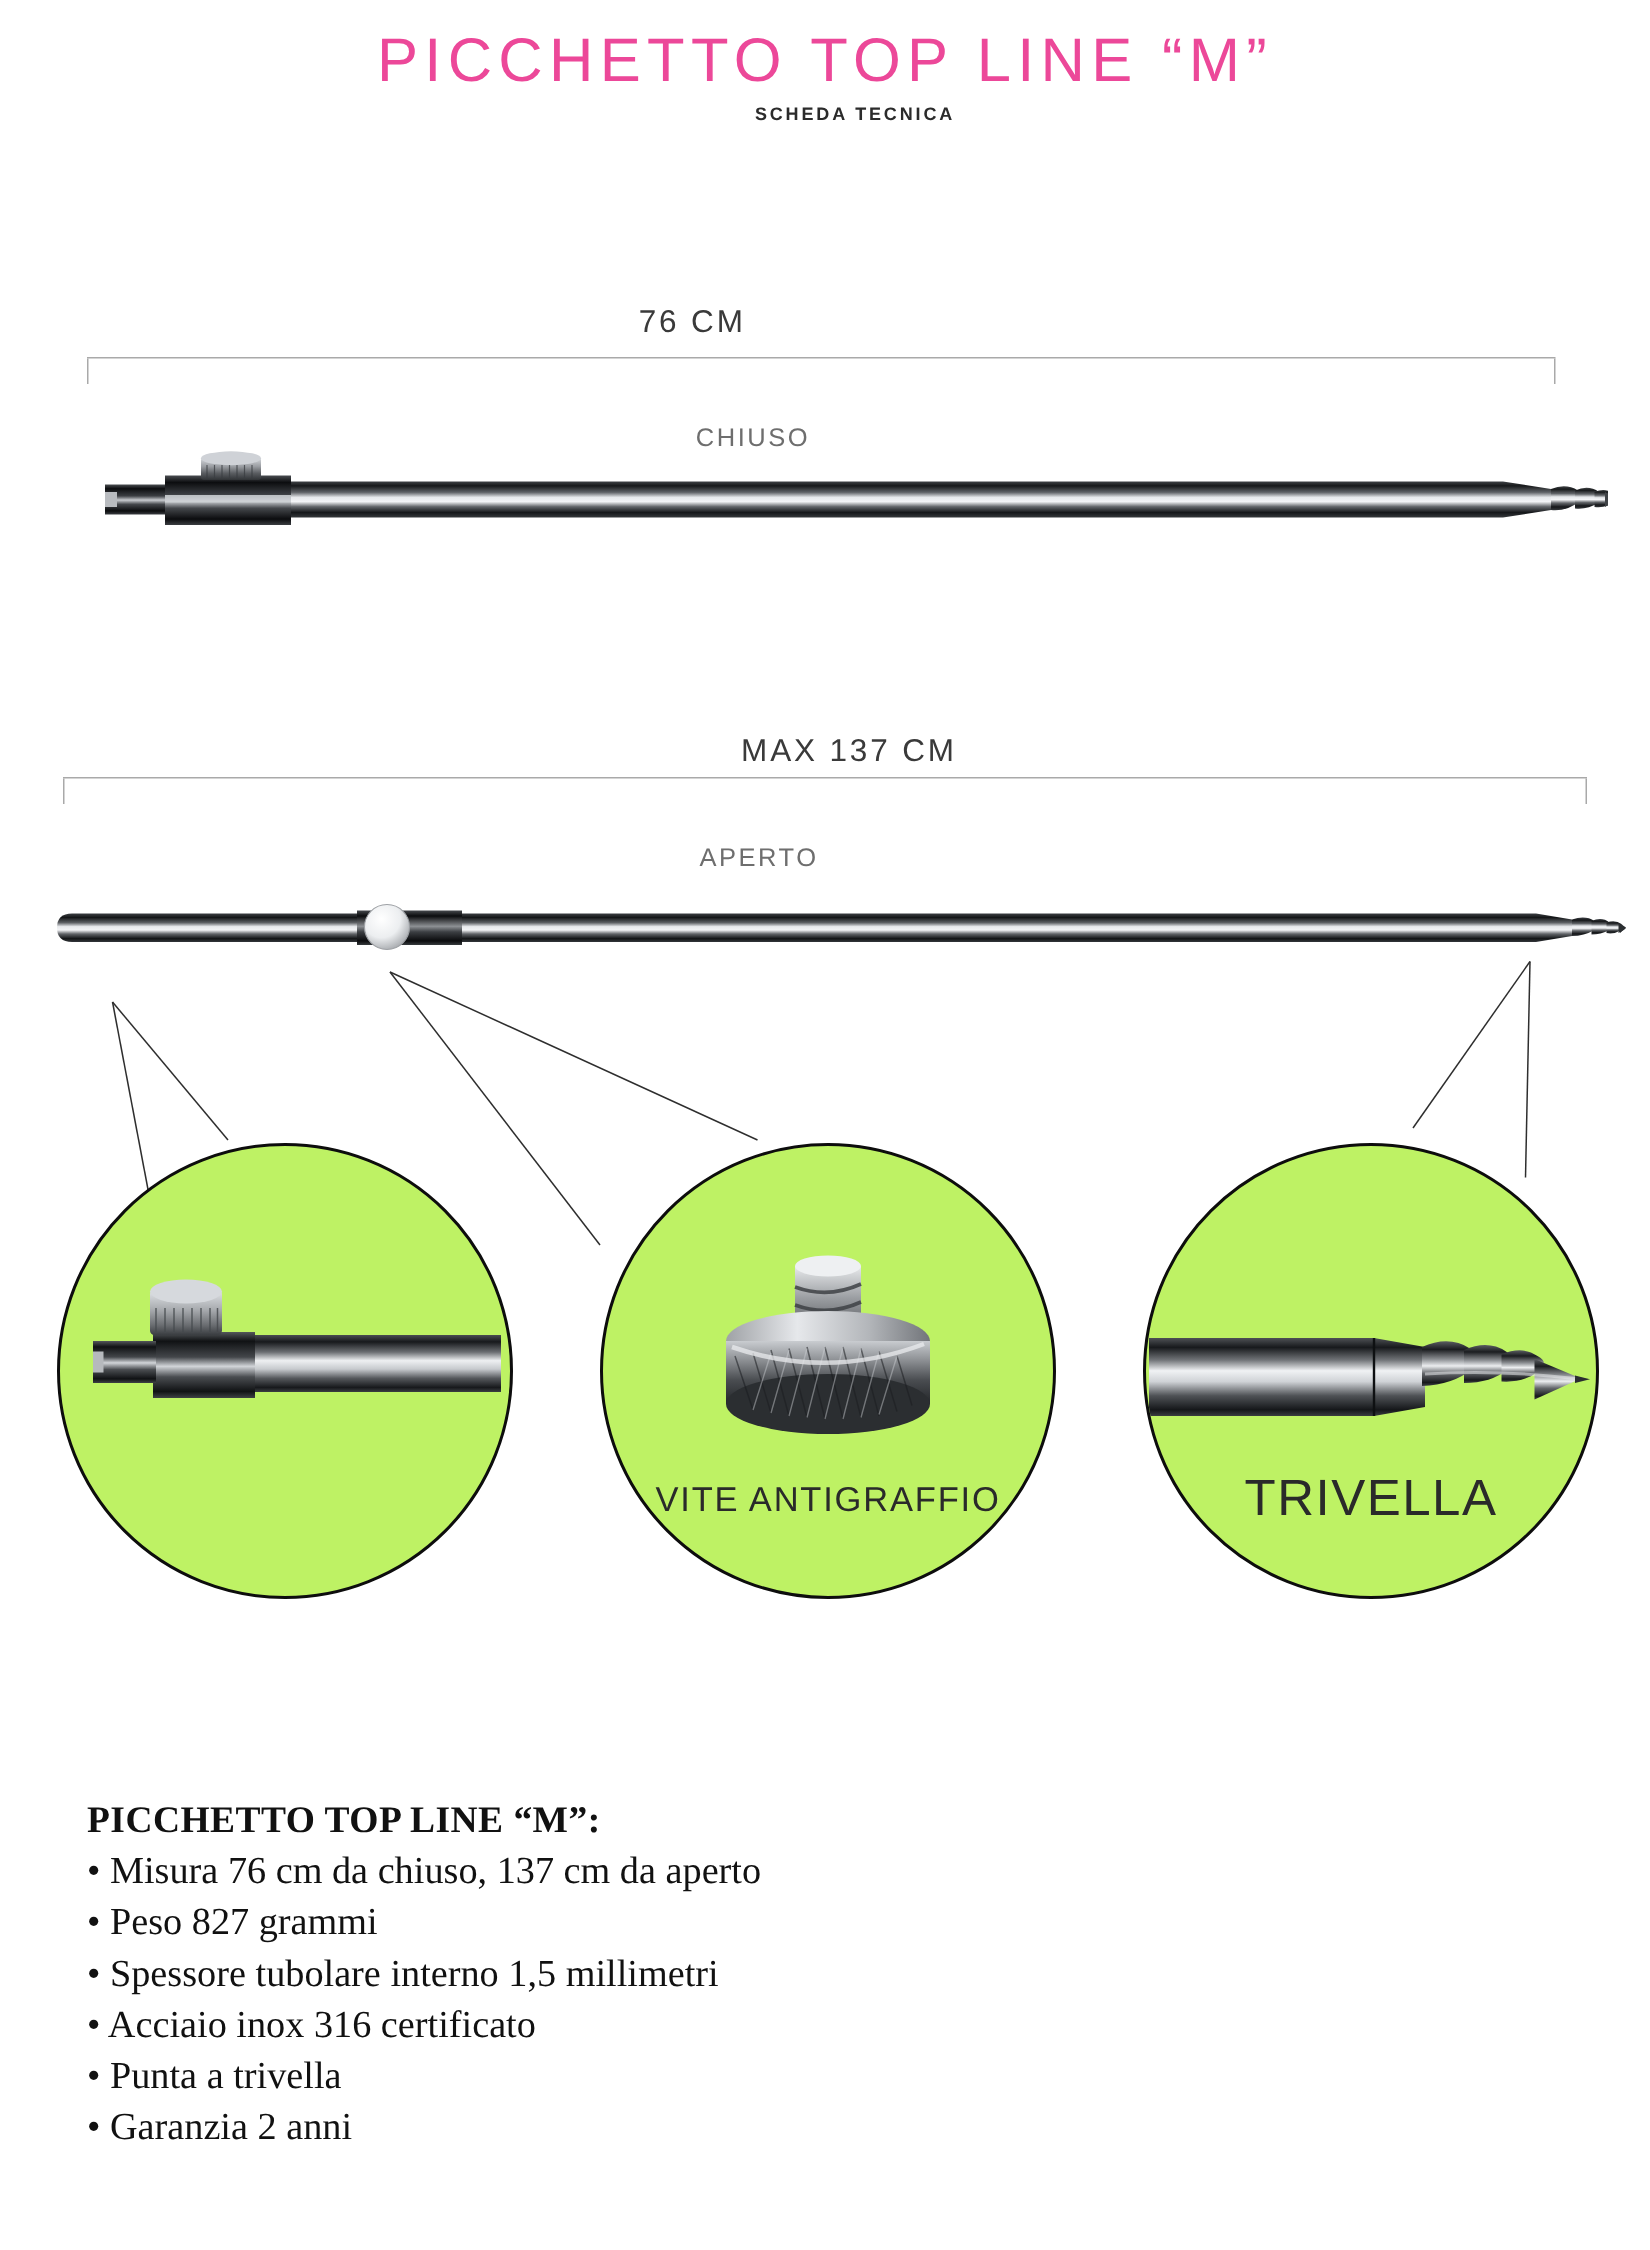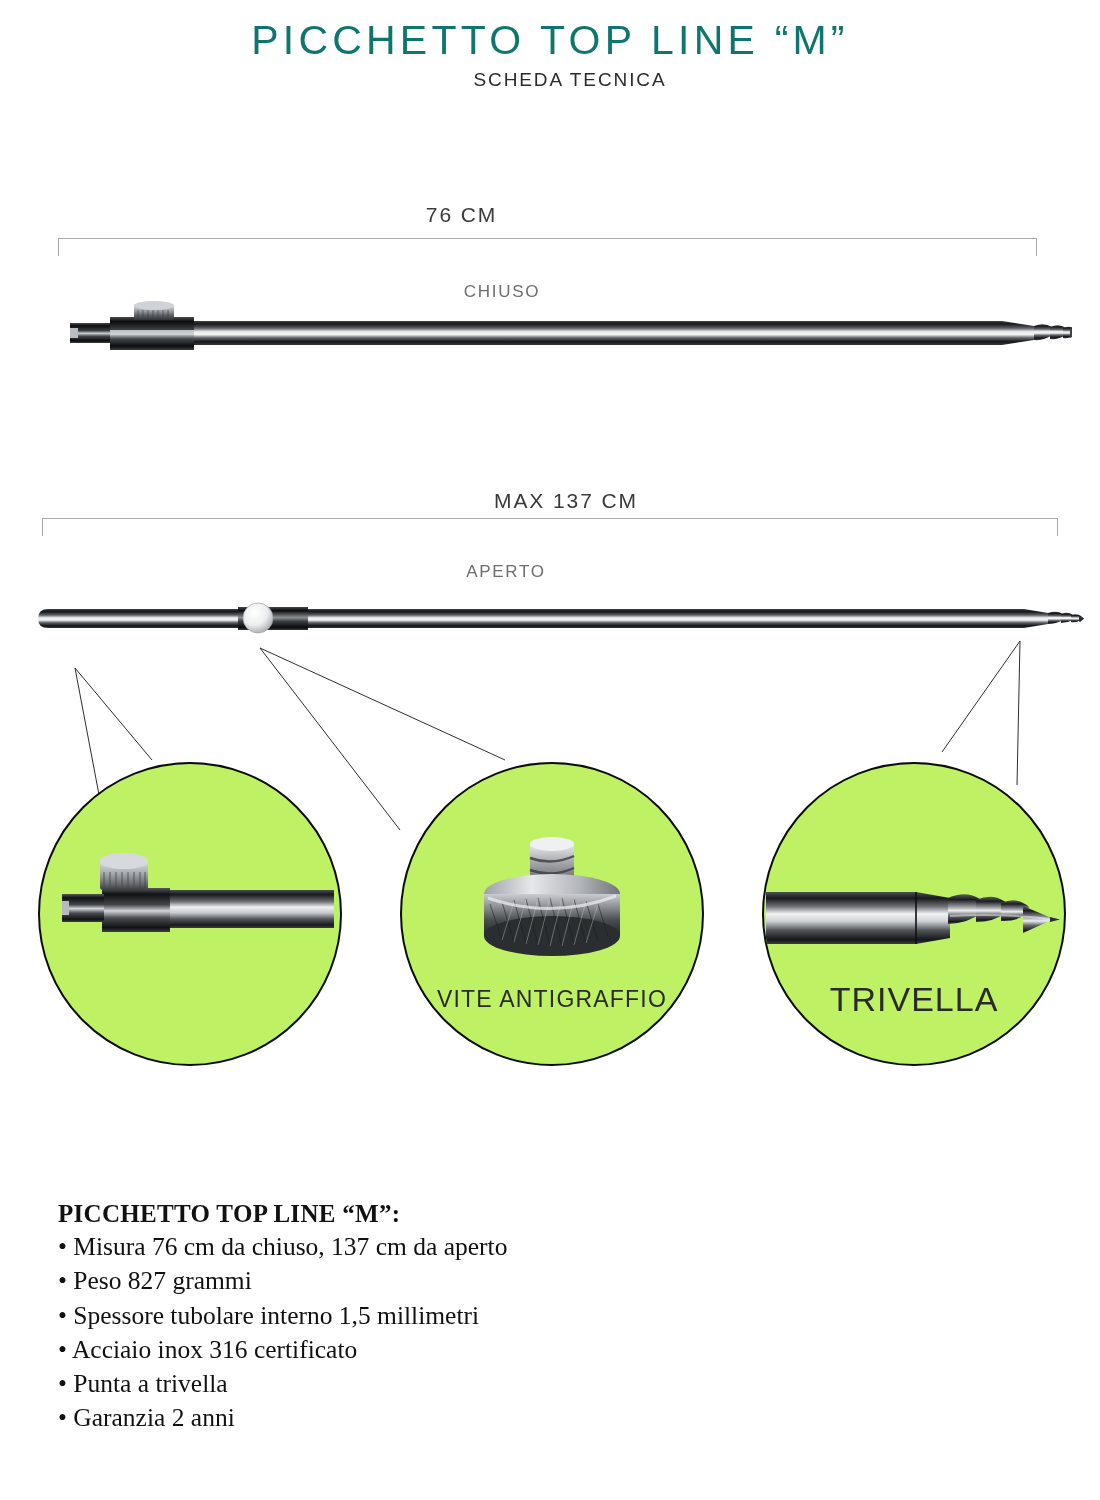--- a/index.html
+++ b/index.html
@@ -23,28 +23,28 @@
     top: 18px;
     left: 0;
     width: 1100px;
     text-align: center;
   }
   .title {
     font-family: "Liberation Sans", sans-serif;
     font-size: 41px;
     font-weight: 300;
     letter-spacing: 4.2px;
-    color: #0f766e;
+    color: #ec4899;
     line-height: 1.12;
     white-space: nowrap;
   }
   .subtitle {
     font-family: "Liberation Sans", sans-serif;
-    font-size: 19px;
-    font-weight: 400;
+    font-size: 12px;
+    font-weight: 700;
     letter-spacing: 1.9px;
     color: #2b2b2b;
     margin-top: 5px;
     padding-left: 40px;
   }
 
   
   .dim-label {
     position: absolute;
     font-size: 21px;

